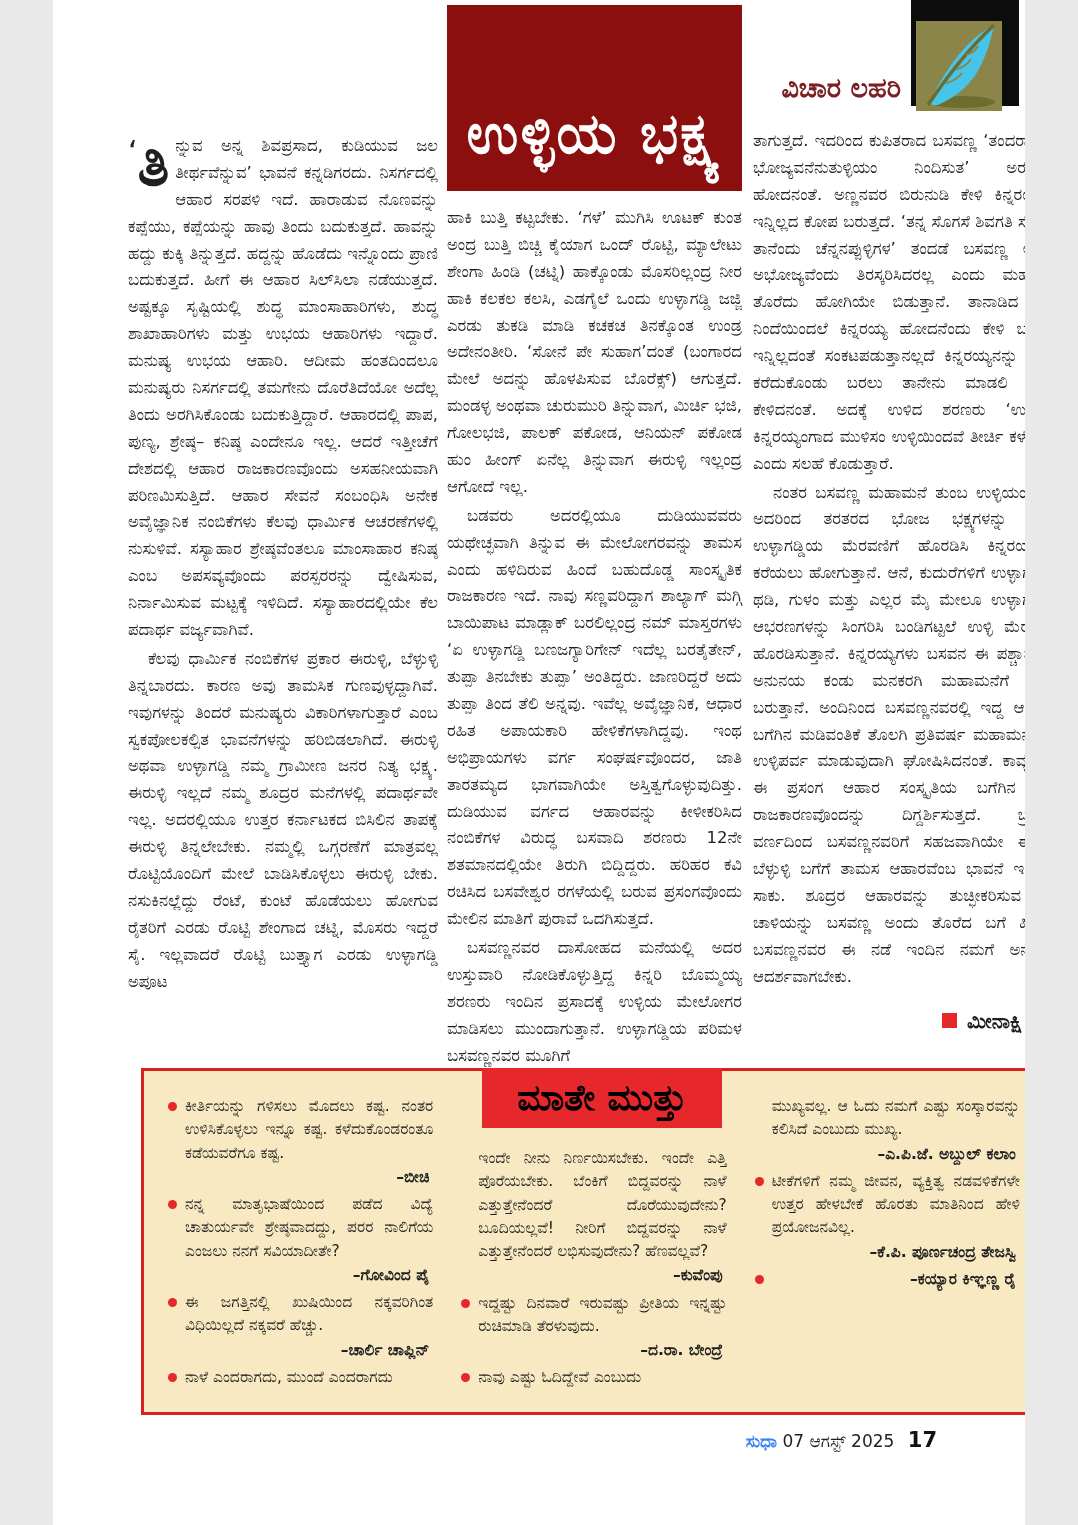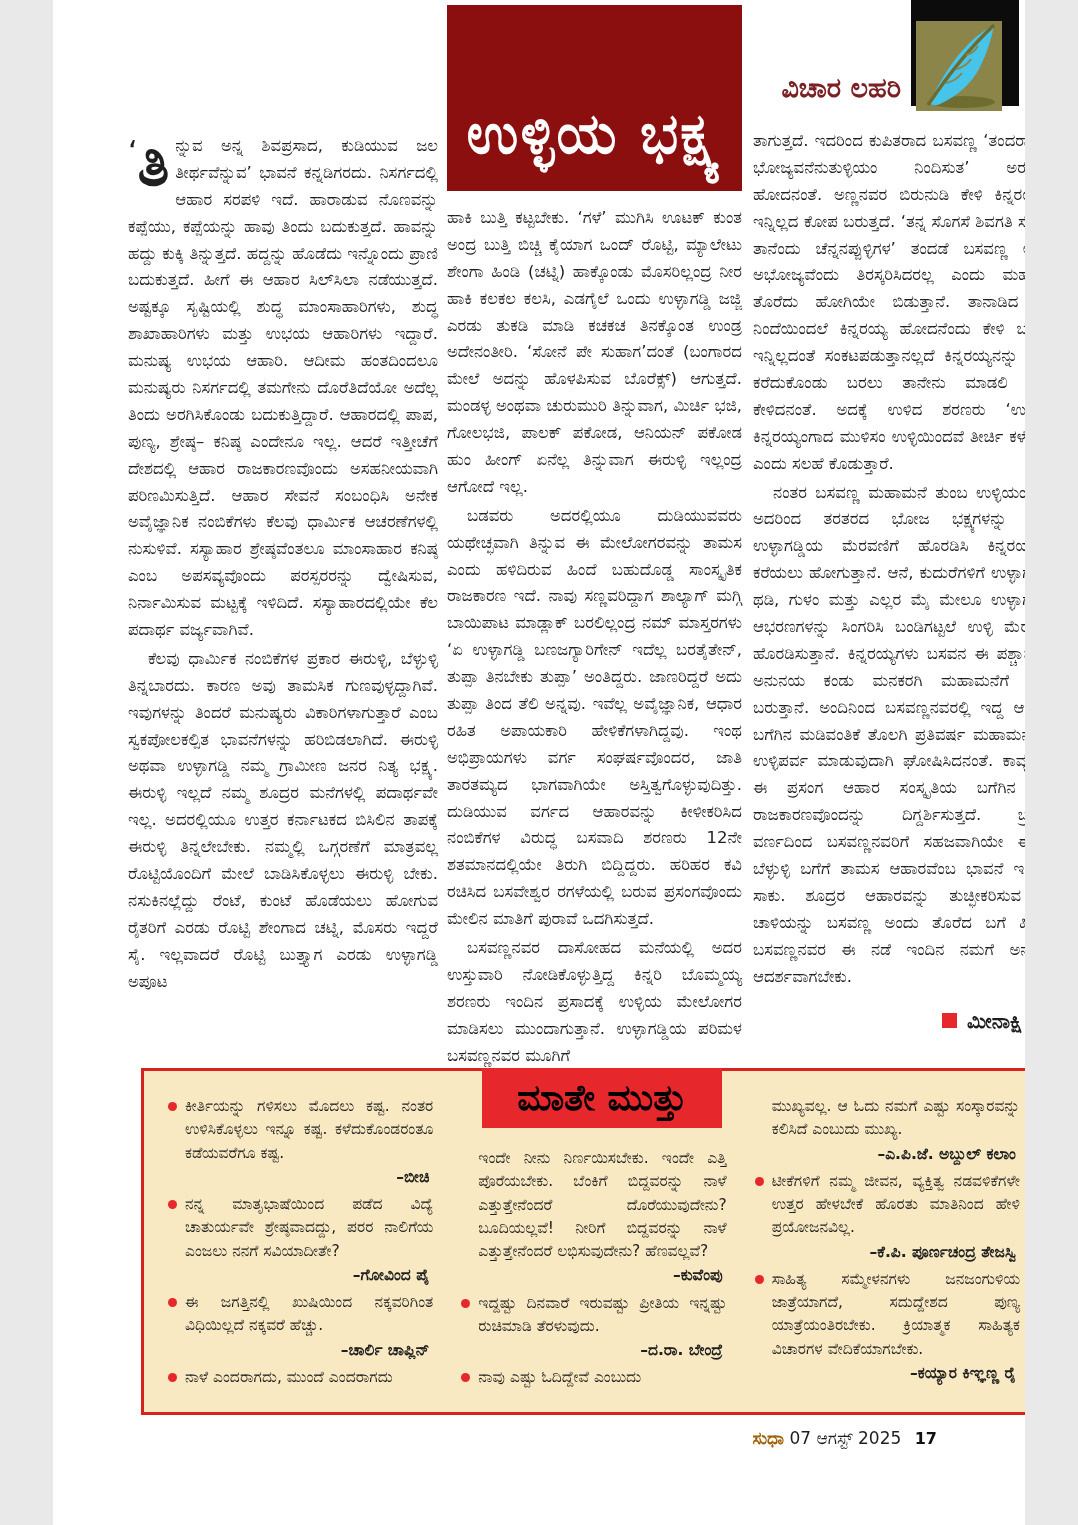--- a/index.html
+++ b/index.html
@@ -50,22 +50,22 @@
   .qcols { display:flex; gap:28px; padding:24px 20px 8px 24px; box-sizing:border-box; }
   .qcol { width:276px; font-size:15.5px; line-height:1.5; text-align:justify; }
   .qcol.mid { padding-top:52px; }
   .q { position:relative; padding-left:17px; margin:0 0 1px 0; }
   .q .b { position:absolute; left:0; top:7px; width:9px; height:9px; border-radius:50%; background:#e6272b; }
   .q.cont { padding-left:17px; }
   .attr { text-align:right; font-weight:bold; margin:0 4px 4px 0; }
 
   
   .footer { position:absolute; top:1428px; right:88px; font-size:17px; white-space:nowrap; }
-  .footer .mag { color:#a16207; font-weight:bold; }
-  .footer .pg { font-weight:bold; font-size:16px; margin-left:8px; color:#111; }
+  .footer .mag { color:#3b82f6; font-weight:bold; }
+  .footer .pg { font-weight:bold; font-size:21px; margin-left:8px; color:#111; }
 </style>
 </head>
 <body>
 
 <div class="page">
 
   <div class="logo-black"></div>
   <div class="logo-olive">
     <svg viewBox="0 0 86 90">
       <ellipse cx="46" cy="81" rx="33" ry="6" fill="#6e6c2e"></ellipse>
@@ -120,21 +120,21 @@
         <div class="q"><span class="b"></span><span>ಇದ್ದಷ್ಟು ದಿನವಾರೆ ಇರುವಷ್ಟು ಪ್ರೀತಿಯ ಇನ್ನಷ್ಟು ರುಚಿಮಾಡಿ ತೆರಳುವುದು.</span></div>
         <div class="attr">–ದ.ರಾ. ಬೇಂದ್ರೆ</div>
         <div class="q"><span class="b"></span><span>ನಾವು ಎಷ್ಟು ಓದಿದ್ದೇವೆ ಎಂಬುದು</span></div>
       </div>
 
       <div class="qcol">
         <div class="q cont"><span>ಮುಖ್ಯವಲ್ಲ. ಆ ಓದು ನಮಗೆ ಎಷ್ಟು ಸಂಸ್ಕಾರವನ್ನು ಕಲಿಸಿದೆ ಎಂಬುದು ಮುಖ್ಯ.</span></div>
         <div class="attr">–ಎ.ಪಿ.ಜೆ. ಅಬ್ದುಲ್ ಕಲಾಂ</div>
         <div class="q"><span class="b"></span><span>ಟೀಕೆಗಳಿಗೆ ನಮ್ಮ ಜೀವನ, ವ್ಯಕ್ತಿತ್ವ ನಡವಳಿಕೆಗಳೇ ಉತ್ತರ ಹೇಳಬೇಕೆ ಹೊರತು ಮಾತಿನಿಂದ ಹೇಳಿ ಪ್ರಯೋಜನವಿಲ್ಲ.</span></div>
         <div class="attr">–ಕೆ.ಪಿ. ಪೂರ್ಣಚಂದ್ರ ತೇಜಸ್ವಿ</div>
-        <div class="q"><span class="b"></span><span>ಸಾಹಿತ್ಯ ಸಮ್ಮೇಳನಗಳು ಜನಜಂಗುಳಿಯ ಜಾತ್ರೆಯಾಗದೆ, ಸದುದ್ದೇಶದ ಪುಣ್ಯ ಯಾತ್ರೆಯಂತಿರಬೇಕು. ಕ್ರಿಯಾತ್ಮಕ ಸಾಹಿತ್ಯಕ ವಿಚಾರಗಳ ವೇದಿಕೆಯಾಗಬೇಕು.</span></div>
+        <div class="q"><span class="b"></span></div>
         <div class="attr">–ಕಯ್ಯಾರ ಕಿಞ್ಞಣ್ಣ ರೈ</div>
       </div>
 
     </div>
   </div>
 
   <div class="footer">
     <span class="mag">ಸುಧಾ</span>
     <span>07 ಆಗಸ್ಟ್ 2025</span>
     <span class="pg">17</span>

